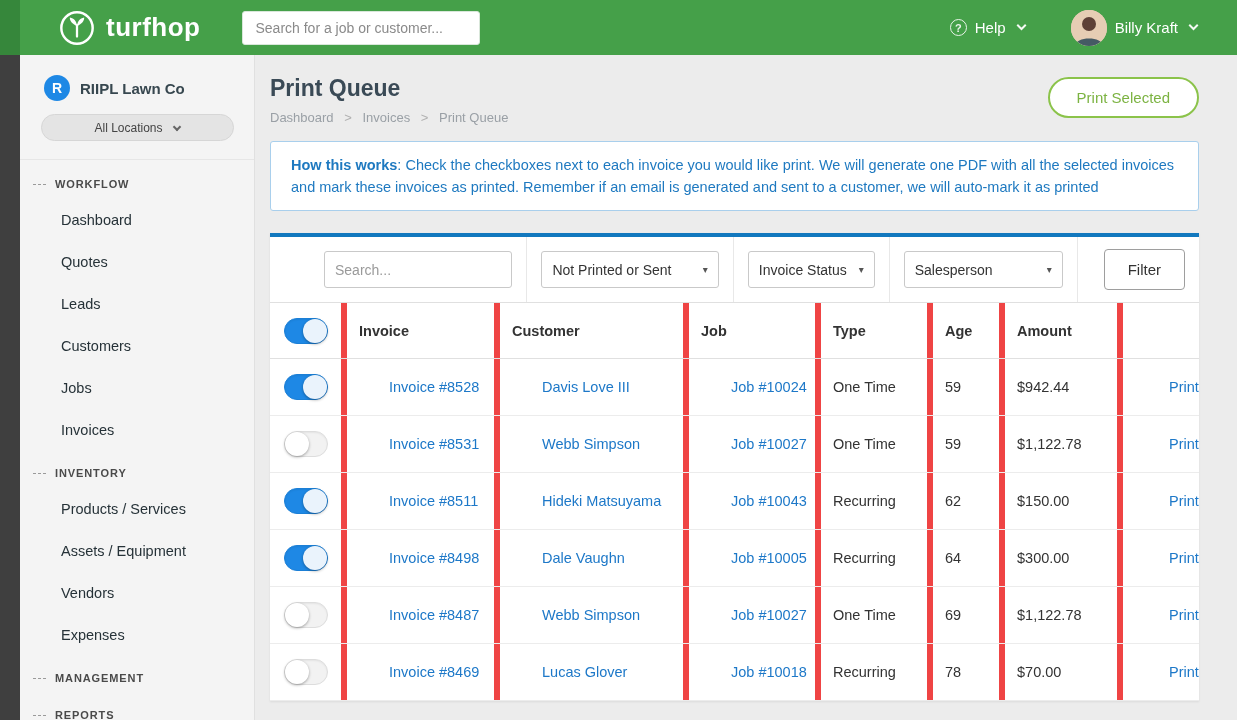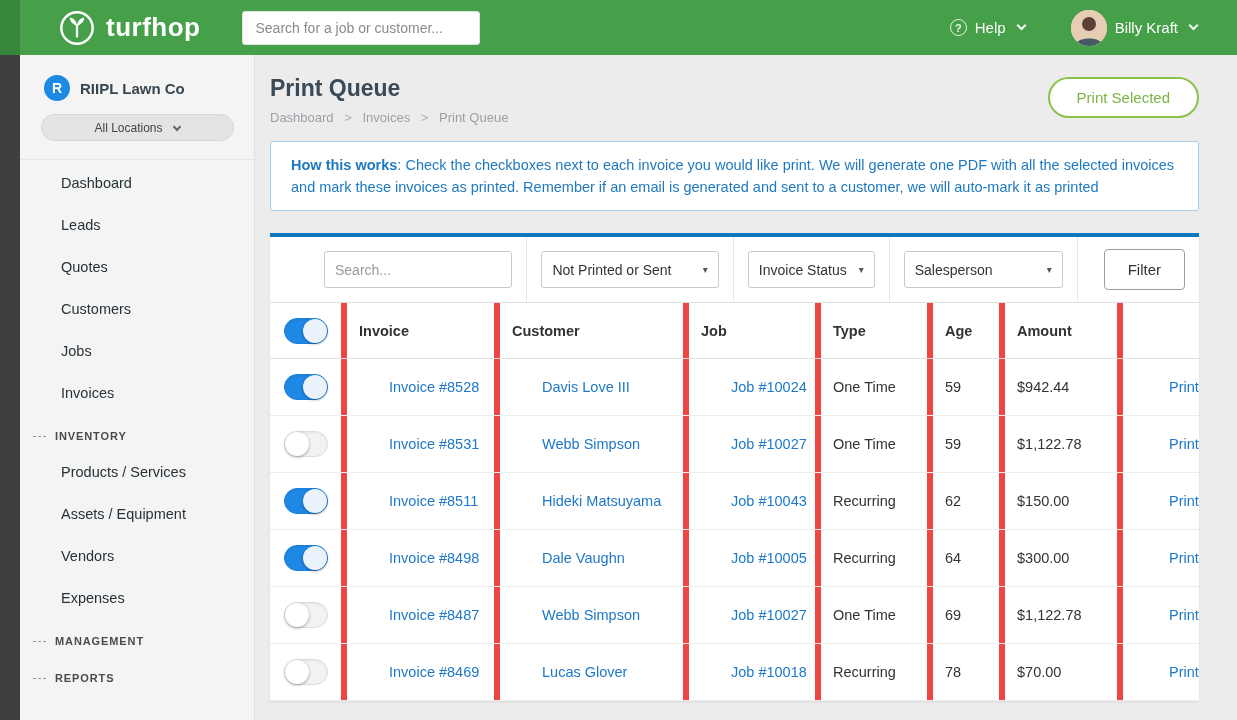--- a/index.html
+++ b/index.html
@@ -122,23 +122,27 @@
       <aside>
         <div class="company">
           <span class="company-badge">R</span>
           <span class="company-name">RIIPL Lawn Co</span>
         </div>
         <button class="locations">
           <span>All Locations</span>
           <span class="chev dark"></span>
         </button>
         <nav id="sidebar-nav">
+            <div class="sec">
+              <span class="dash"></span>
+              <span>WORKFLOW</span>
+            </div>
             <div class="item">Dashboard</div>
+            <div class="item">Quotes</div>
             <div class="item">Leads</div>
-            <div class="item">Quotes</div>
             <div class="item">Customers</div>
             <div class="item">Jobs</div>
             <div class="item">Invoices</div>
             <div class="sec">
               <span class="dash"></span>
               <span>INVENTORY</span>
             </div>
             <div class="item">Products / Services</div>
             <div class="item">Assets / Equipment</div>
             <div class="item">Vendors</div>

